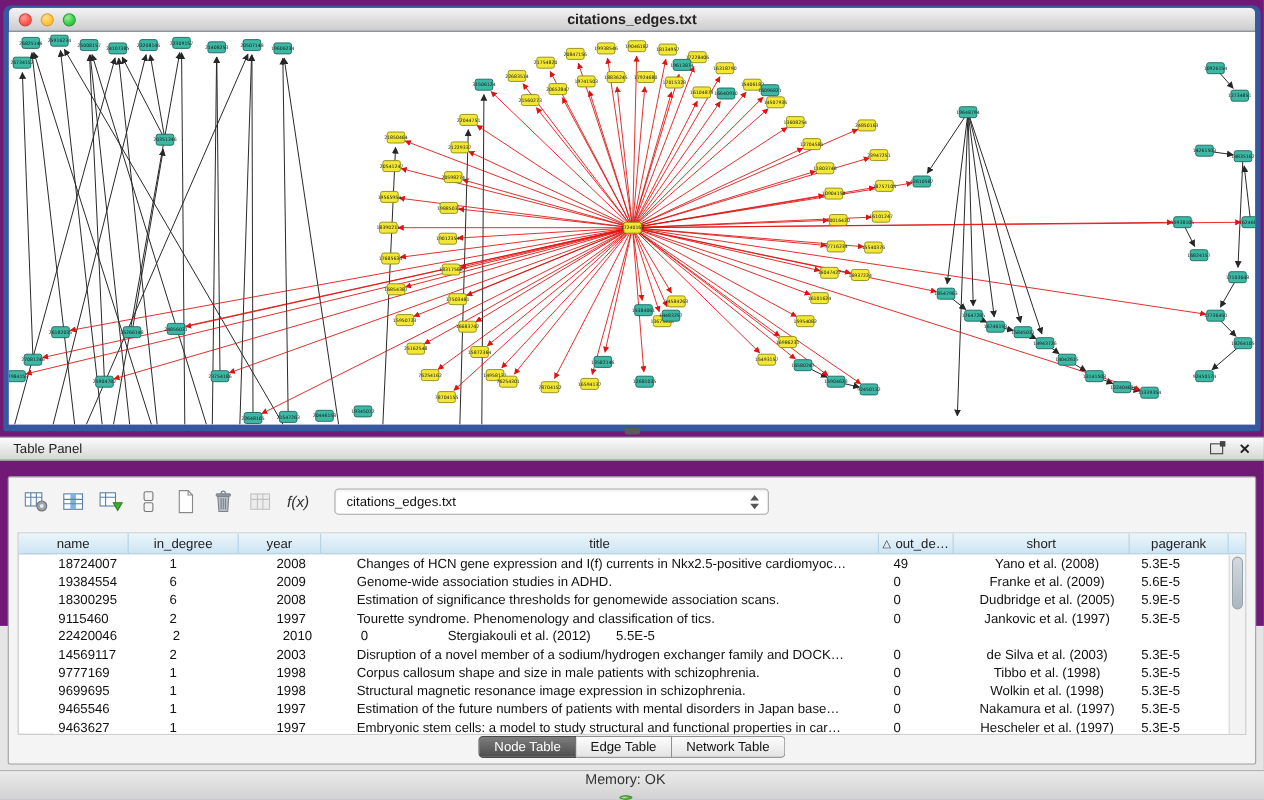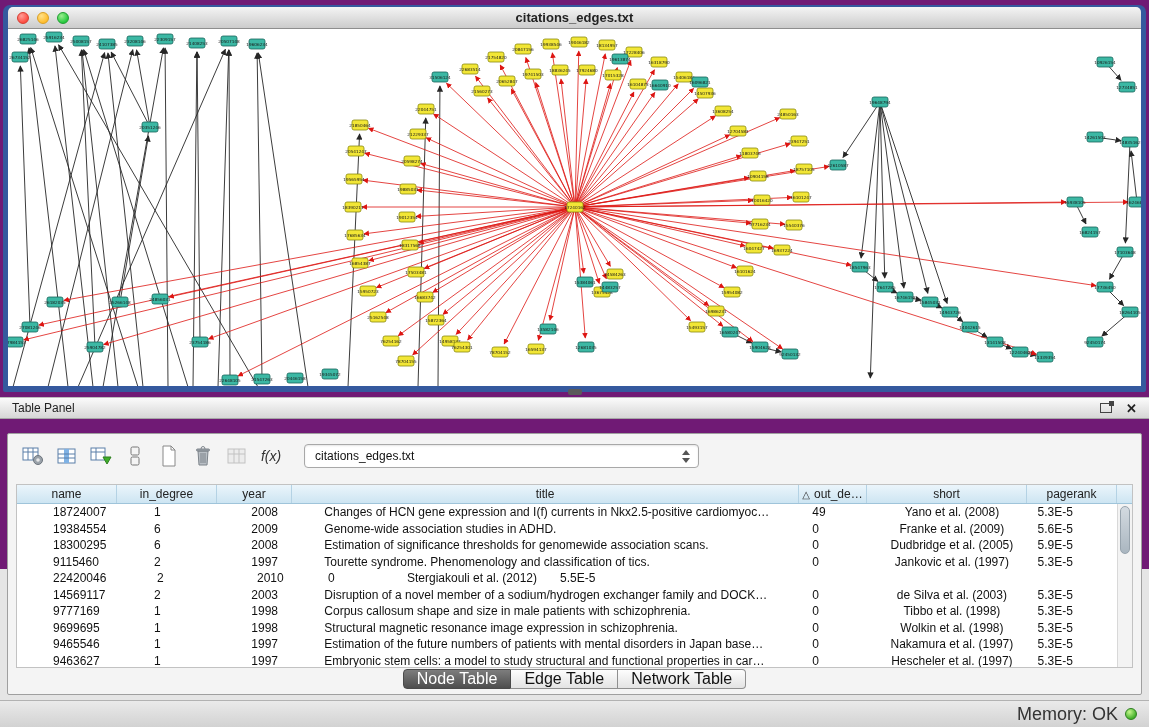--- a/index.html
+++ b/index.html
@@ -55,30 +55,30 @@
   .grid-rows { position:absolute; top:19px; left:0; right:15px; bottom:0; overflow:hidden; }
   .trow { display:flex; height:16.5px; align-items:center; font-size:12px; color:#111; background:#fff;margin-left:32px; }
   .cell { white-space:nowrap; overflow:hidden; }
   .pl4{padding-left:4px}.pl8{padding-left:8px}
   .ac{text-align:center; justify-content:center; display:flex;}
   .vscroll { position:absolute; top:19px; right:0; width:15px; bottom:0; background:#f3f3f3; border-left:1px solid #d8d8d8; }
   .vthumb { position:absolute; top:2px; left:2px; width:10px; height:48px;
     background:linear-gradient(#d3dae0,#aab6c0); border:1px solid #97a3ad; border-radius:6px; }
 
   .tabsbar { position:absolute; left:0; right:0; bottom:5px; display:flex; justify-content:center; }
-  .tab { height:20px; line-height:18px; padding:0 13px; font-size:16px; border:1px solid #8f8f8f; border-left:none;
+  .tab { height:20px; line-height:18px; padding:0 13px; font-size:12px; border:1px solid #8f8f8f; border-left:none;
     background:linear-gradient(#fdfdfd,#e3e3e3); color:#111; }
   .tab:first-child { border-left:1px solid #8f8f8f; border-radius:4px 0 0 4px; }
   .tab:last-child { border-radius:0 4px 4px 0; }
   .tab.selected { background:linear-gradient(#7d7d7d,#4e4e4e); color:#fff; border-color:#4a4a4a; }
 
   
   .statusbar { position:absolute; left:0; top:700px; width:1149px; height:27px;
     background:linear-gradient(#eaeaea,#d2d2d2); border-top:1px solid #b2b2b2;
-    display:flex; align-items:center; justify-content:flex-end; padding-right:12px; gap:7px; font-size:18px; color:#333; }
+    display:flex; align-items:center; justify-content:flex-end; padding-right:12px; gap:7px; font-size:13px; color:#333;flex-direction:column; }
   .mem-dot { width:12px; height:12px; border-radius:50%;
     background:radial-gradient(circle at 35% 30%, #c4f78c, #44b02c 70%); border:1px solid #2c7f1e; }
 </style>
 </head>
 <body>
 
 <div class="desktop">
 
   <div class="net-window">
     <div class="titlebar">

